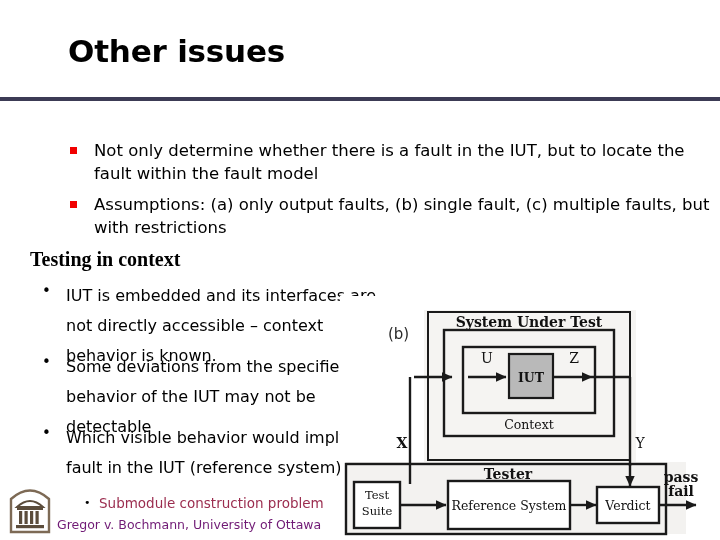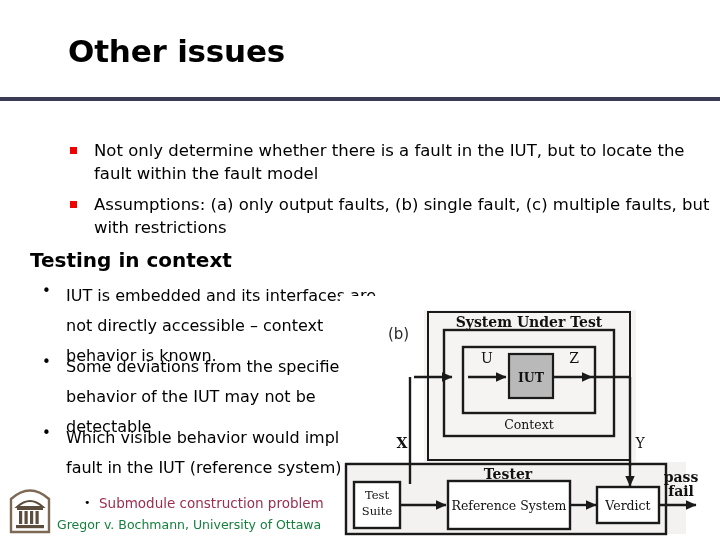--- a/index.html
+++ b/index.html
@@ -48,21 +48,21 @@
 
   
   .section-head {
     position: absolute;
     font-size: 20px;
     font-weight: bold;
     color: #000000;
     white-space: nowrap;
   }
   #head-diagnostic { left: 30px; top: 107px; }
-  #head-context    { left: 30px; top: 248px; }
+  #head-context    { left: 30px; top: 248px; font-family: Liberation Serif, serif; }
 
   
   .sq-item {
     position: absolute;
     left: 70px;
     width: 640px;
   }
   .sq-item .sq-marker {
     position: absolute;
     left: 0px;
@@ -129,21 +129,21 @@
     color: #9b2d4f;
     white-space: nowrap;
   }
 
   
   #footer-text {
     position: absolute;
     left: 57px;
     top: 517px;
     font-size: 12.5px;
-    color: #15803d;
+    color: #701a75;
     white-space: nowrap;
   }
 
   
   #logo {
     position: absolute;
     left: 8px;
     top: 483px;
     width: 44px;
     height: 52px;

